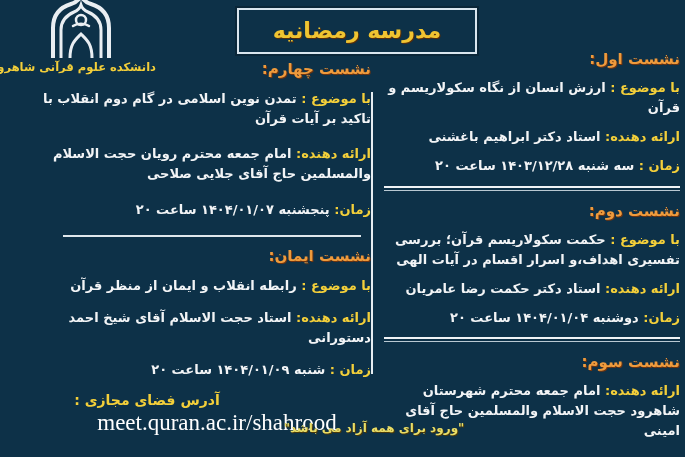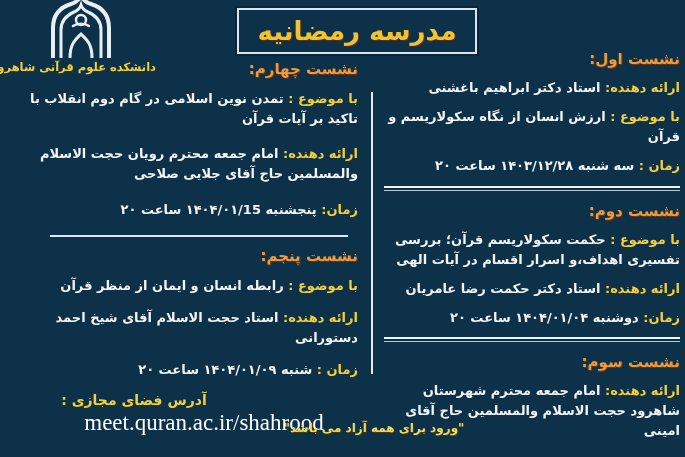--- a/index.html
+++ b/index.html
@@ -27,28 +27,28 @@
     white-space: nowrap;
   }
   .title-box {
     position: absolute; top: 8px; left: 237px;
     width: 240px; height: 46px;
     border: 2px solid #d9e5ee;
     box-shadow: 0 0 0 2px #0a2638;
     display: flex; align-items: center; justify-content: center;
   }
   .title-box .title-text {
-    color: #f0c431; font-size: 26px; line-height: 1;
+    color: #f0c431; font-size: 22px; line-height: 1;
     text-shadow: 1px 1px 0 #5a2d08;
   }
 
   
   .col { position: absolute; text-align: right; }
   .col-right { left: 384px; top: 50px; width: 296px; }
-  .col-left  { left: 0;  top: 60px; width: 358px; }
+  .col-left  { left: 13px;  top: 60px; width: 358px; }
   .v-divider {
     position: absolute; left: 371px; top: 92px;
     width: 2px; height: 282px; background: #e6edf2;
   }
 
   .session-heading {
     color: #ee9b3d; font-size: 15px;
     text-shadow: 1px 1px 0 #6e3410;
     margin-bottom: 10px;
   }
@@ -106,22 +106,22 @@
   <div class="title-box">
     <span class="title-text">مدرسه رمضانیه</span>
   </div>
 
   <div class="v-divider"></div>
 
   <div class="col col-right">
 
     <section class="session">
       <h2 class="session-heading">نشست اول:</h2>
+      <p class="line"><span class="lbl">با موضوع :</span> <span class="val">ارزش انسان از نگاه سکولاریسم و قرآن</span></p>
       <p class="line"><span class="lbl">ارائه دهنده:</span> <span class="val">استاد دکتر ابراهیم باغشنی</span></p>
-      <p class="line"><span class="lbl">با موضوع :</span> <span class="val">ارزش انسان از نگاه سکولاریسم و قرآن</span></p>
       <p class="line"><span class="lbl">زمان :</span> <span class="val">سه شنبه ۱۴۰۳/۱۲/۲۸ ساعت ۲۰</span></p>
     </section>
 
     <div class="hr-double"></div>
 
     <section class="session">
       <h2 class="session-heading">نشست دوم:</h2>
       <p class="line"><span class="lbl">با موضوع :</span> <span class="val">حکمت سکولاریسم قرآن؛ بررسی تفسیری اهداف،و اسرار اقسام در آیات الهی</span></p>
       <p class="line"><span class="lbl">ارائه دهنده:</span> <span class="val">استاد دکتر حکمت رضا عامریان</span></p>
       <p class="line"><span class="lbl">زمان:</span> <span class="val">دوشنبه ۱۴۰۴/۰۱/۰۴ ساعت ۲۰</span></p>
@@ -136,28 +136,28 @@
     </section>
 
   </div>
 
   <div class="col col-left">
 
     <section class="session s4">
       <h2 class="session-heading">نشست چهارم:</h2>
       <p class="line"><span class="lbl">با موضوع :</span> <span class="val">تمدن نوین اسلامی در گام دوم انقلاب با تاکید بر آیات قرآن</span></p>
       <p class="line"><span class="lbl">ارائه دهنده:</span> <span class="val">امام جمعه محترم رویان حجت الاسلام والمسلمین حاج آقای جلایی صلاحی</span></p>
-      <p class="line"><span class="lbl">زمان:</span> <span class="val">پنجشنبه ۱۴۰۴/۰۱/15 ساعت ۲۰</span></p>
+      <p class="line"><span class="lbl">زمان:</span> <span class="val">پنجشنبه ۱۴۰۴/۰۱/۰۷ ساعت ۲۰</span></p>
     </section>
 
     <div class="hr-single"></div>
 
     <section class="session s5">
-      <h2 class="session-heading">نشست پنجم:</h2>
-      <p class="line"><span class="lbl">با موضوع :</span> <span class="val">رابطه انسان و ایمان از منظر قرآن</span></p>
+      <h2 class="session-heading">نشست ایمان:</h2>
+      <p class="line"><span class="lbl">با موضوع :</span> <span class="val">رابطه انقلاب و ایمان از منظر قرآن</span></p>
       <p class="line"><span class="lbl">ارائه دهنده:</span> <span class="val">استاد حجت الاسلام آقای شیخ احمد دستورانی</span></p>
       <p class="line"><span class="lbl">زمان :</span> <span class="val">شنبه ۱۴۰۴/۰۱/۰۹ ساعت ۲۰</span></p>
     </section>
 
     <div class="address-block">
       <div class="address-label">آدرس فضای مجازی :</div>
       <div class="address-url">meet.quran.ac.ir/shahrood</div>
     </div>
 
   </div>

